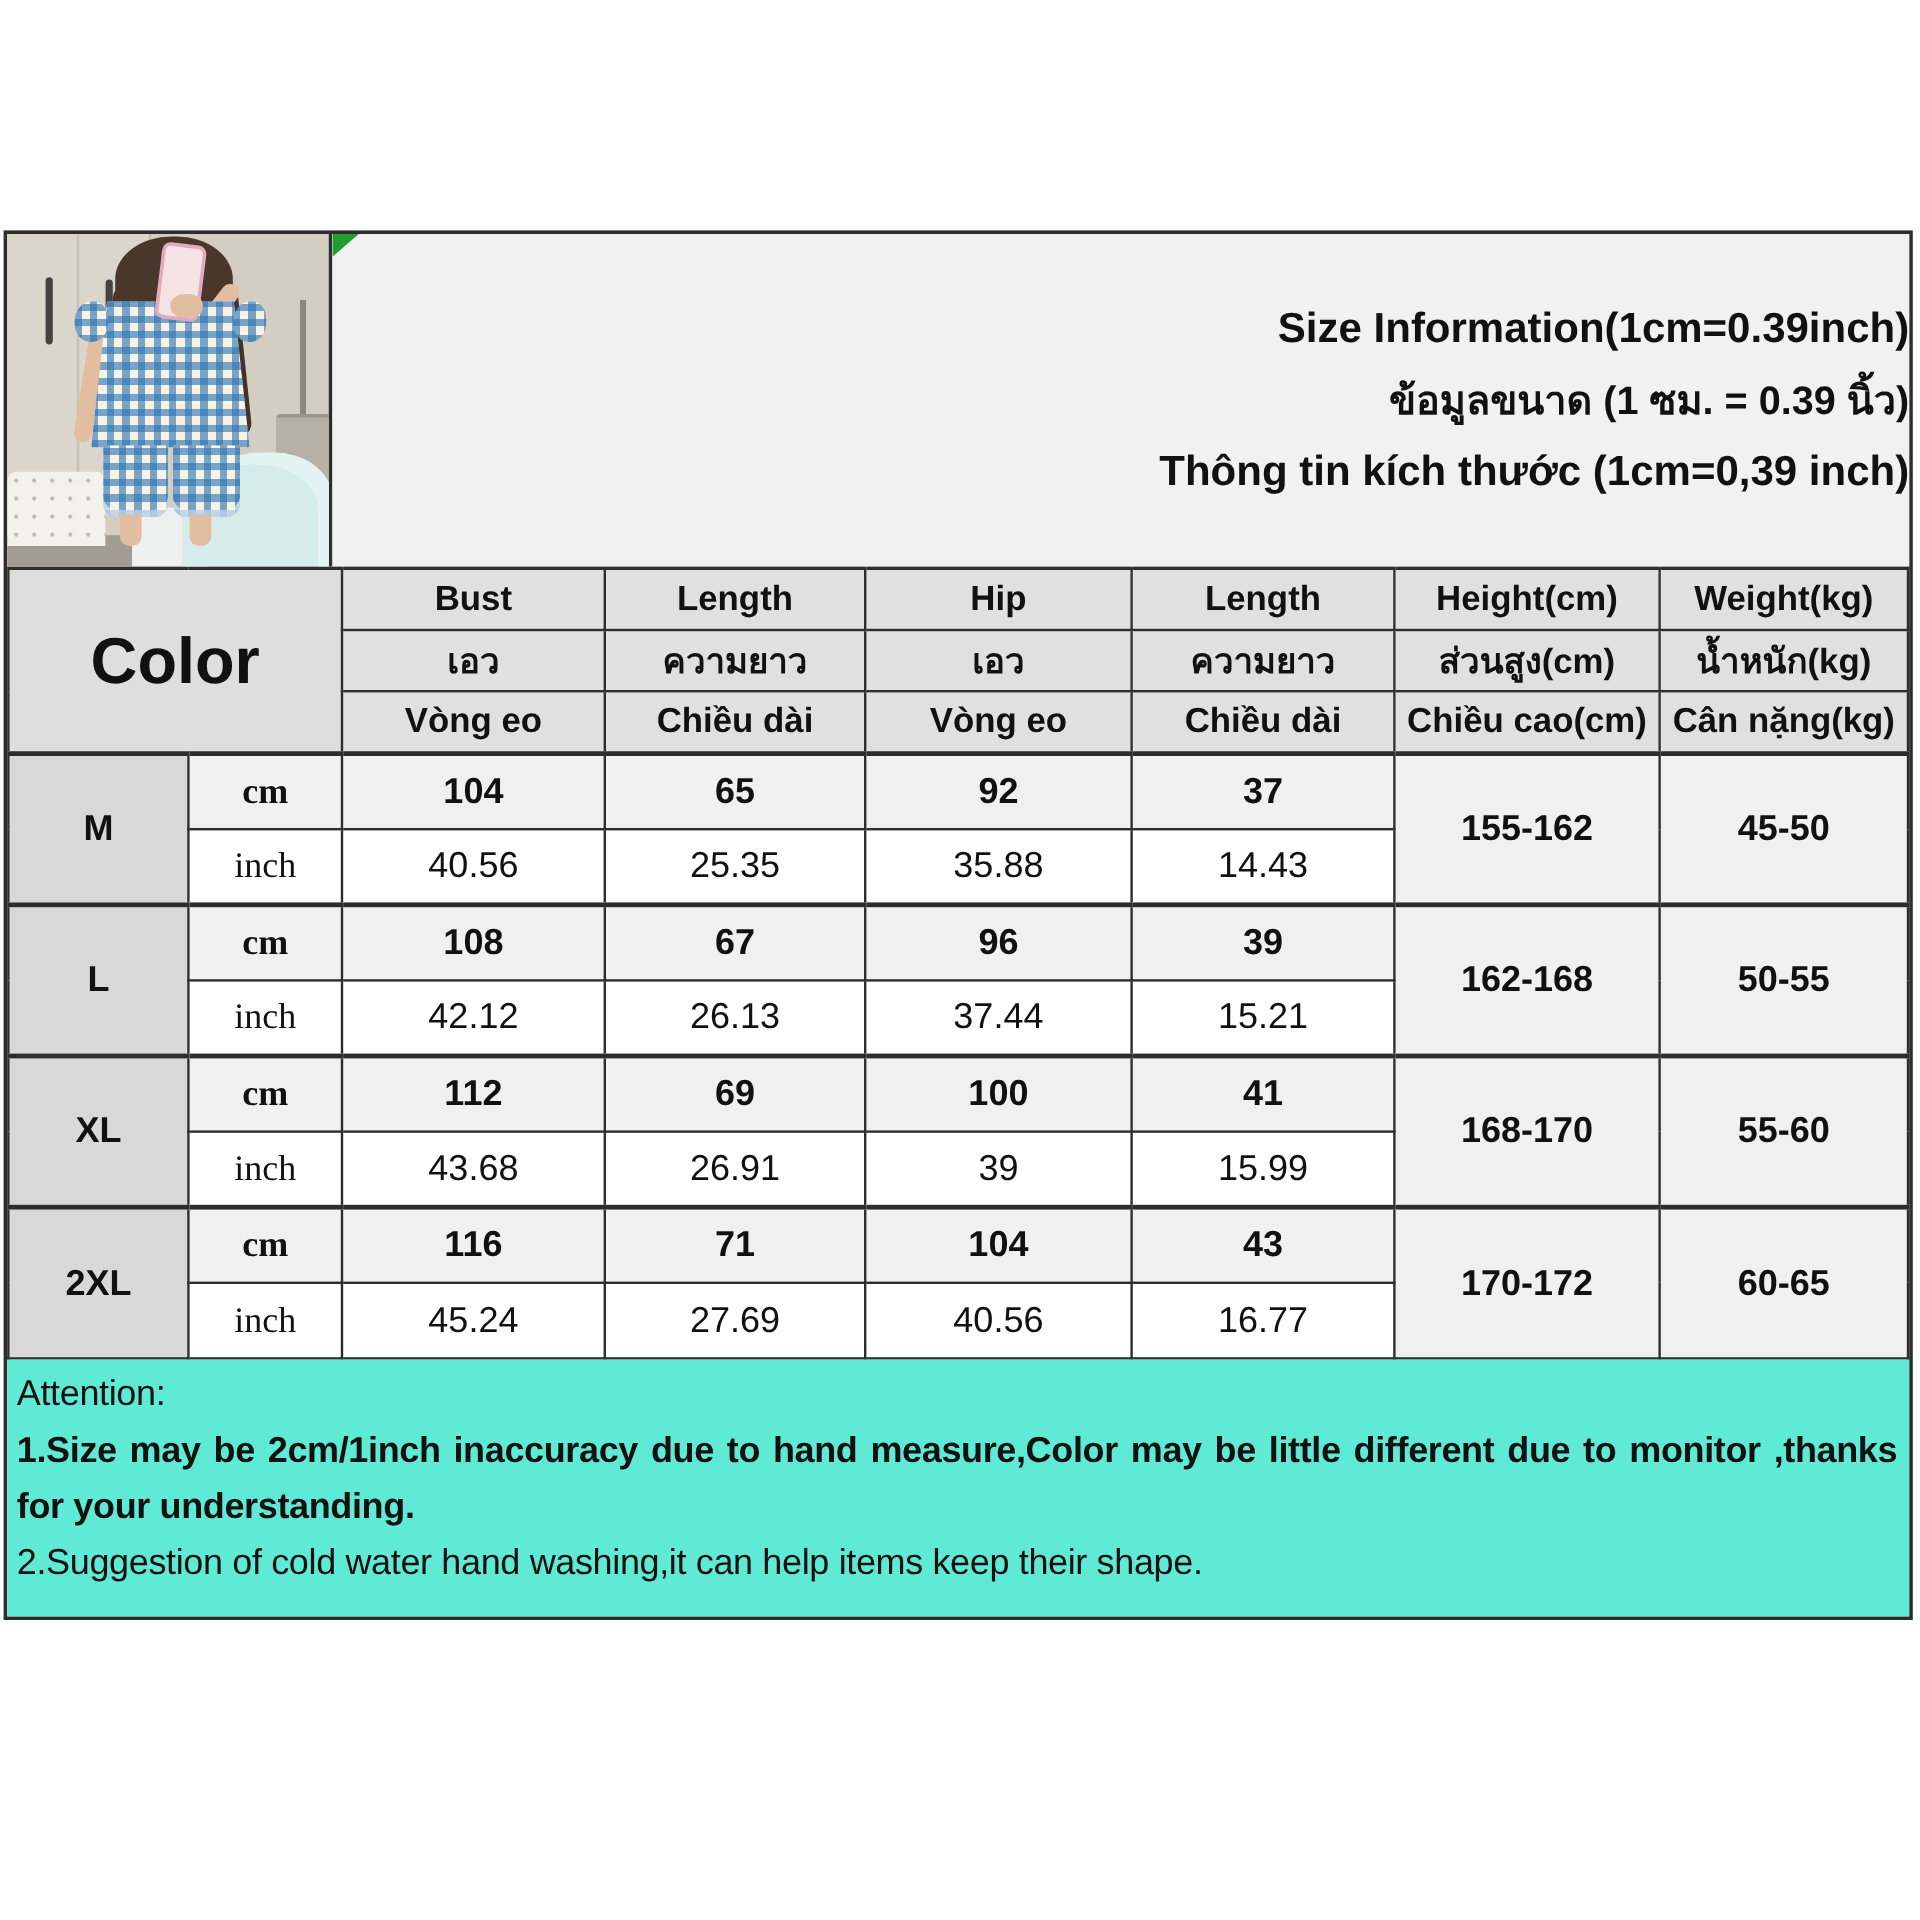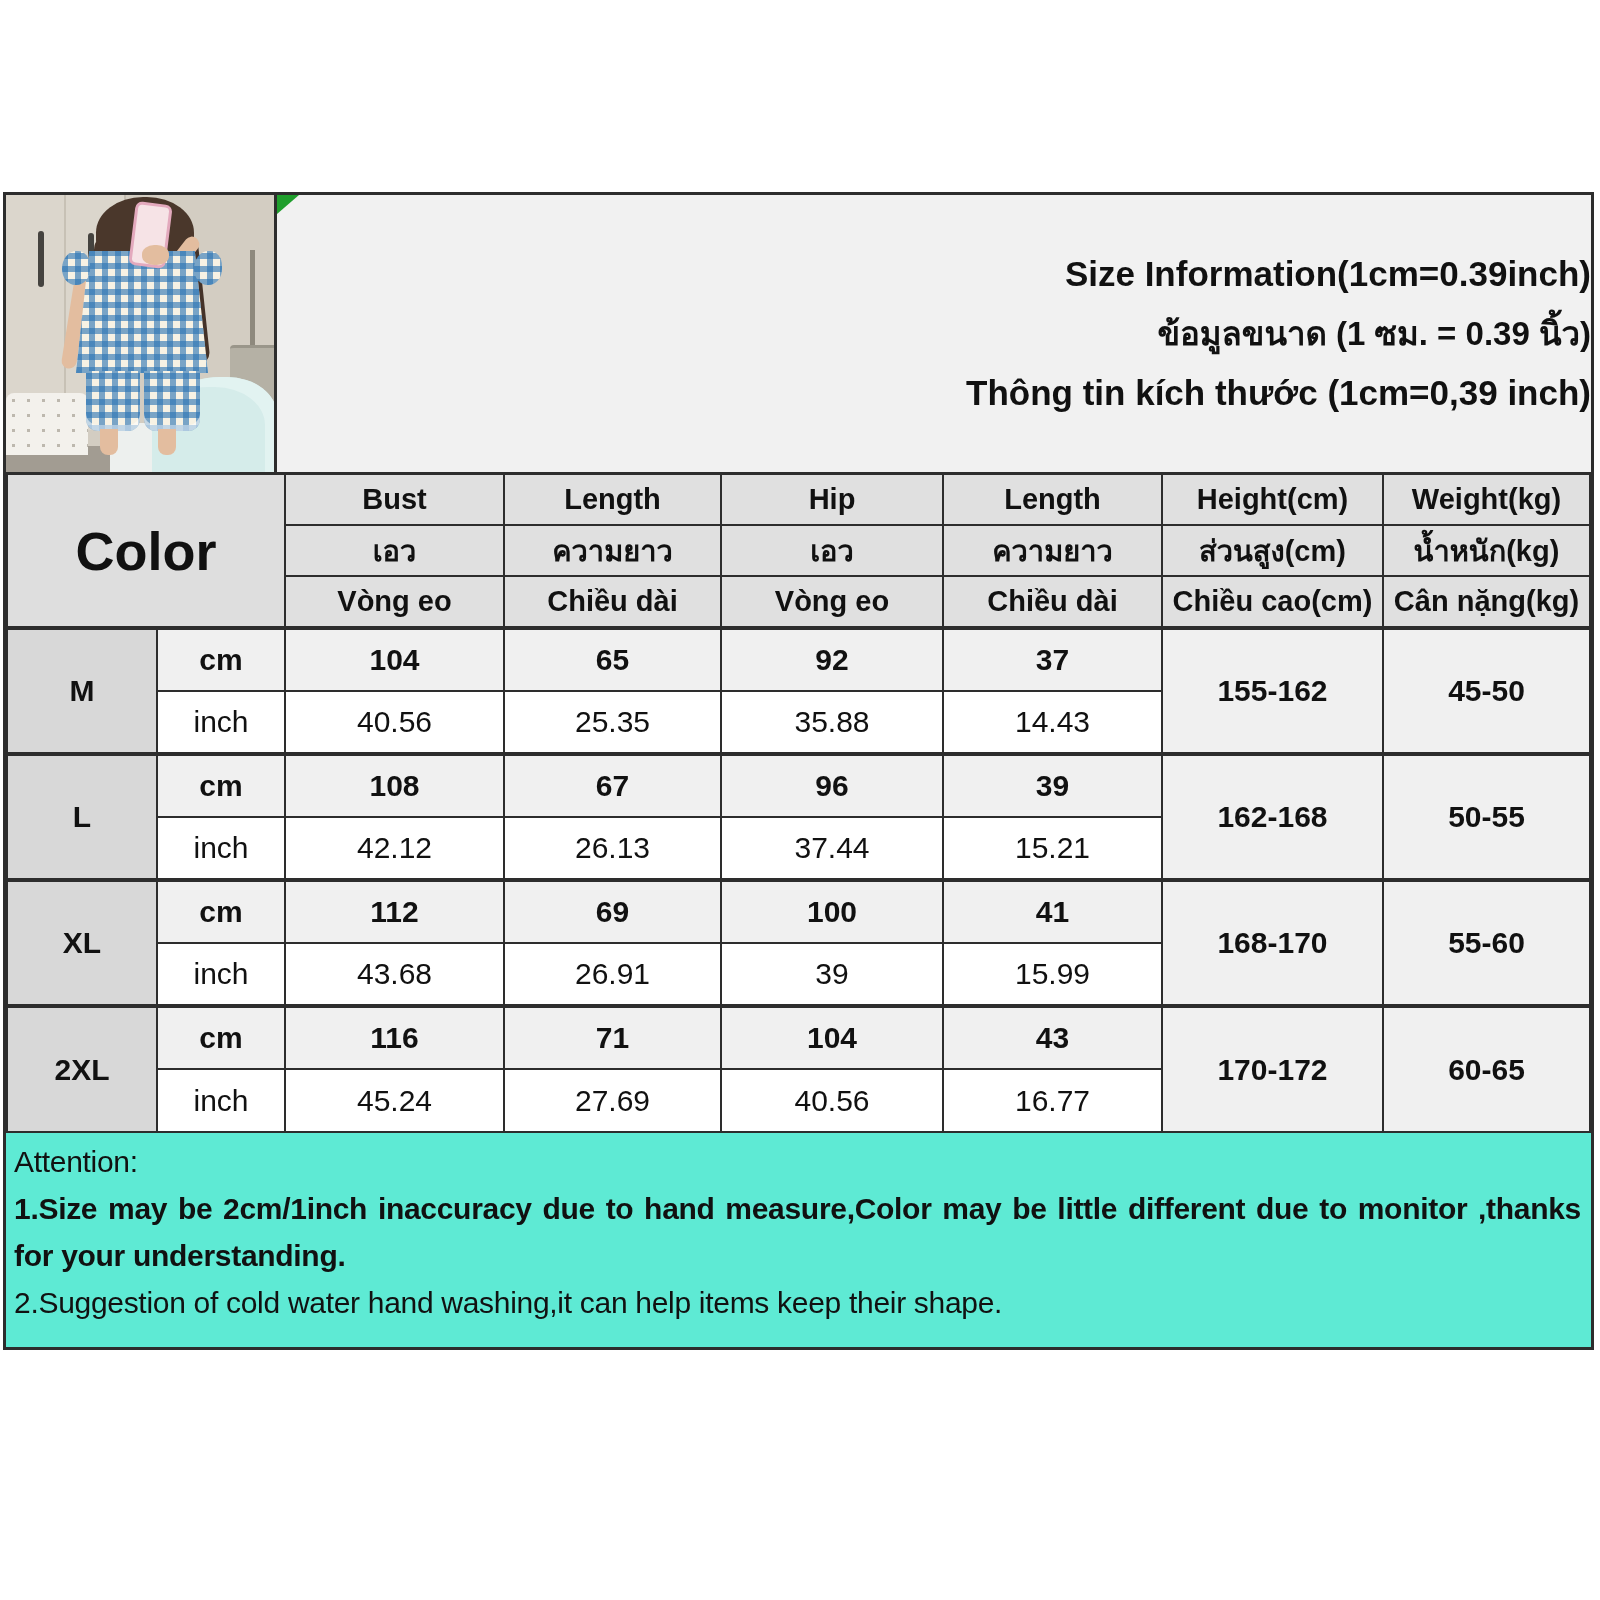--- a/index.html
+++ b/index.html
@@ -52,21 +52,21 @@
   
   table.size-table{width:100%;border-collapse:collapse;table-layout:fixed;}
   .size-table th,.size-table td{border:2px solid #2d2d2d;text-align:center;vertical-align:middle;
       padding:0;overflow:hidden;white-space:nowrap;}
   .size-table thead th{height:49px;background:#e0e0e0;font-weight:bold;font-size:29px;}
   .size-cell{background:#dedede !important;font-size:54px !important;font-weight:bold;}
   .size-table tbody tr{height:63px;}
   tr.cm-row td{background:#f0f0f0;font-weight:bold;font-size:30px;}
   tr.inch-row td{background:#ffffff;font-weight:normal;font-size:30px;}
   td.lbl{background:#d8d8d8 !important;font-weight:bold;font-size:32px;}
-  td.unit{font-weight:bold;font-size:29px;}
+  td.unit{font-weight:bold;font-size:29px;font-family:Liberation Serif, serif;}
   td.merged{background:#f0f0f0 !important;font-weight:bold;font-size:30px;}
   tr.group-start td{border-top-width:4px;}
   .size-table thead tr:first-child th{border-top-width:3px;margin-left:16px;}
 
   
   .attention{height:214px;box-sizing:border-box;padding:5px 10px 0 8px;background:#5eead4;
              font-size:30px;line-height:47px;letter-spacing:-0.3px;}
   .attention .just{text-align:justify;font-weight:bold;}
 </style>
 </head>

